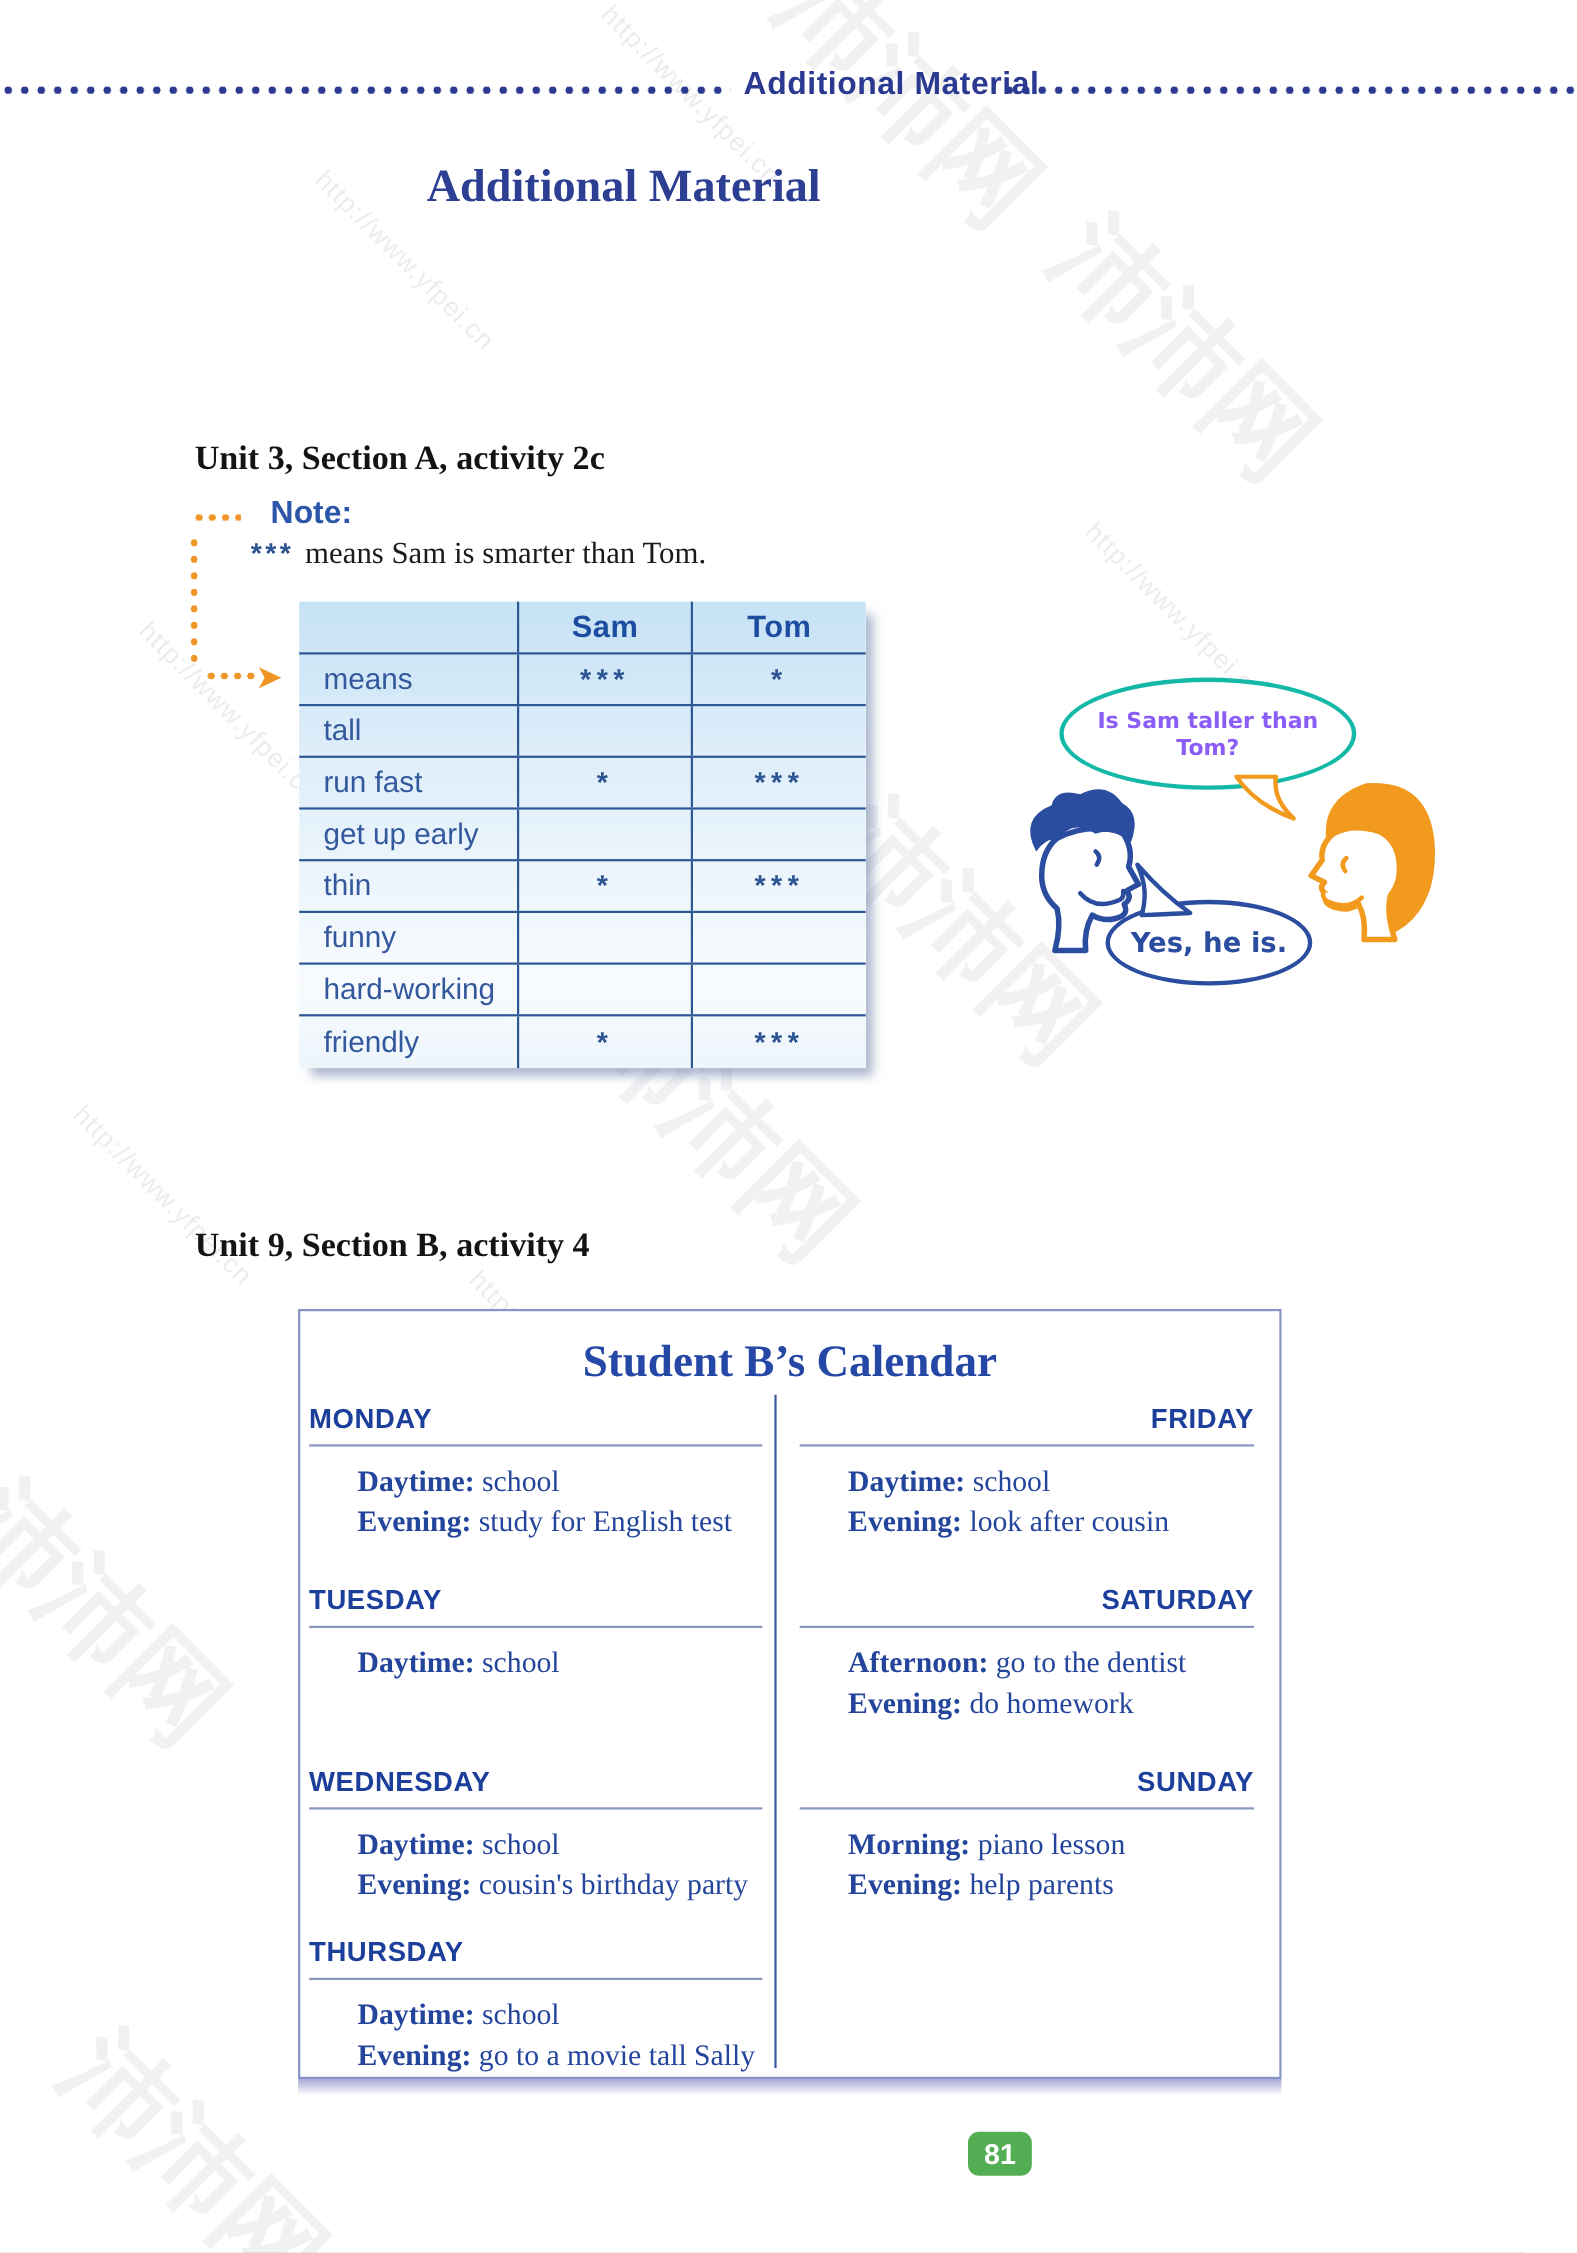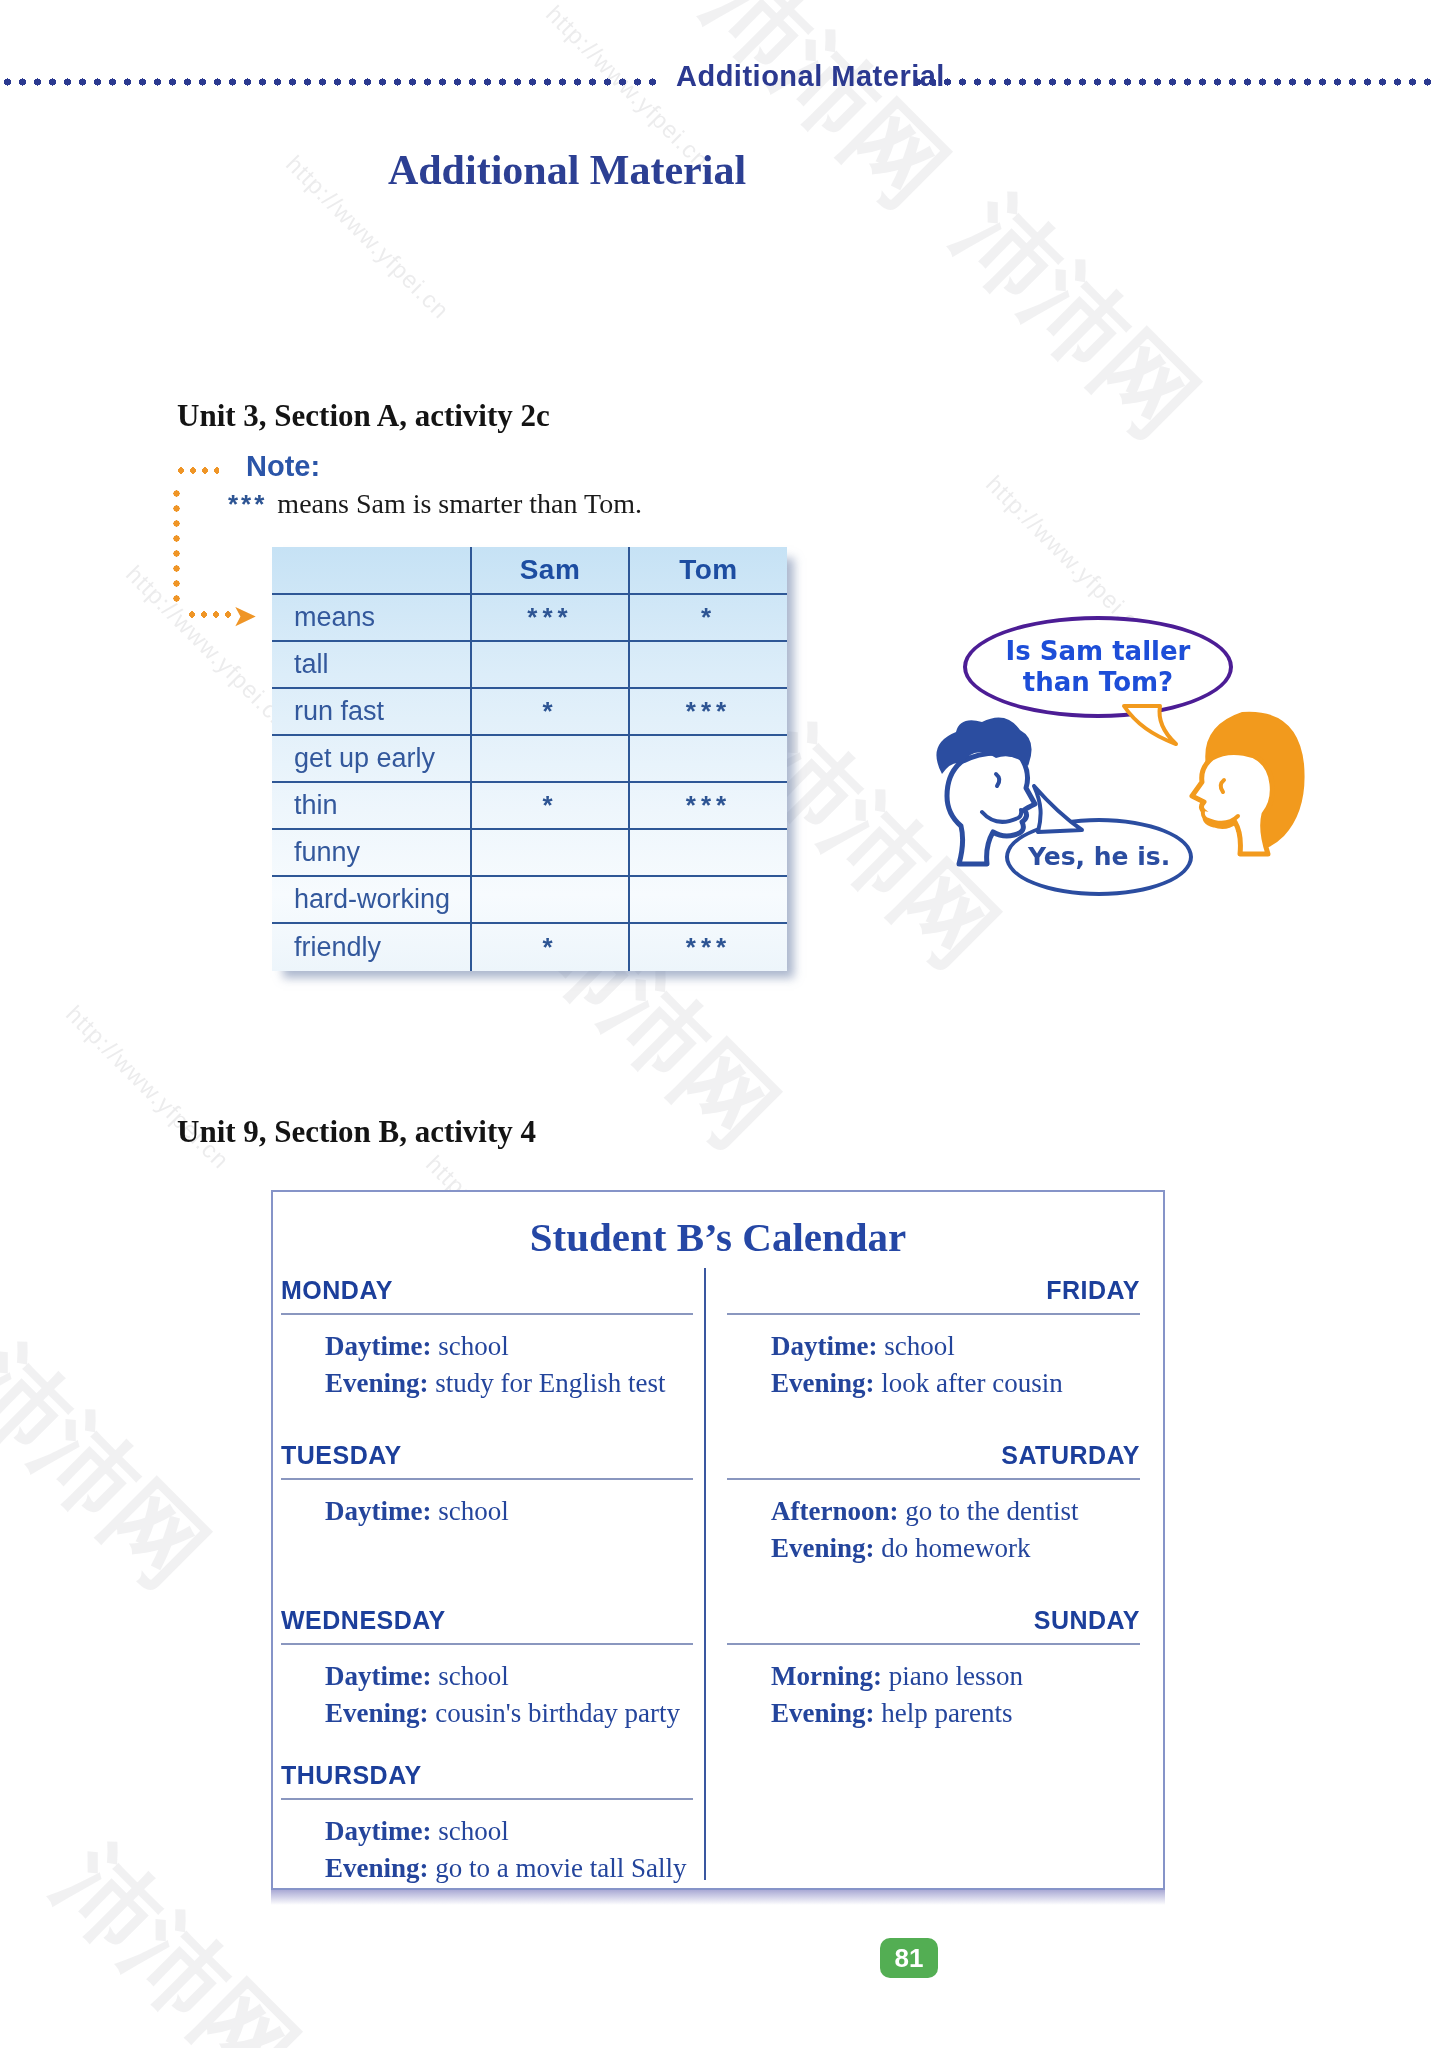--- a/index.html
+++ b/index.html
@@ -62,21 +62,21 @@
   .t-val { width:158px; border-left:2px solid #2e5796; justify-content:center;
     font-weight:bold; color:#2d5493; font-size:26px; letter-spacing:5px; }
   .t-val:last-child { width:159px; }
   .t-head .t-val { font-size:28px; color:#1d4da1; letter-spacing:0.5px; }
 
   
   .bubble { position:absolute; border-radius:50%; background:#fff; display:flex;
     align-items:center; justify-content:center; text-align:center;
     font-family:"DejaVu Sans", sans-serif; font-weight:bold; line-height:1.2; }
   .bubble-q { left:963px; top:616px; width:270px; height:102px;
-    border:4px solid #4c1d95; color:#1d4ed8; font-size:26px; padding:0 18px; }
+    border:4px solid #14b8a6; color:#8b5cf6; font-size:20px; padding:0 18px; }
   .bubble-a { left:1005px; top:818px; width:188px; height:78px;
     border:4px solid #2b4da0; color:#2b4da0; font-size:25px; }
   .tail { position:absolute; }
   .tail-q { left:1118px; top:704px; }
   .tail-a { left:1028px; top:784px; }
   .char { position:absolute; }
   .char-boy  { left:926px;  top:710px; }
   .char-girl { left:1178px; top:706px; }
 
   

